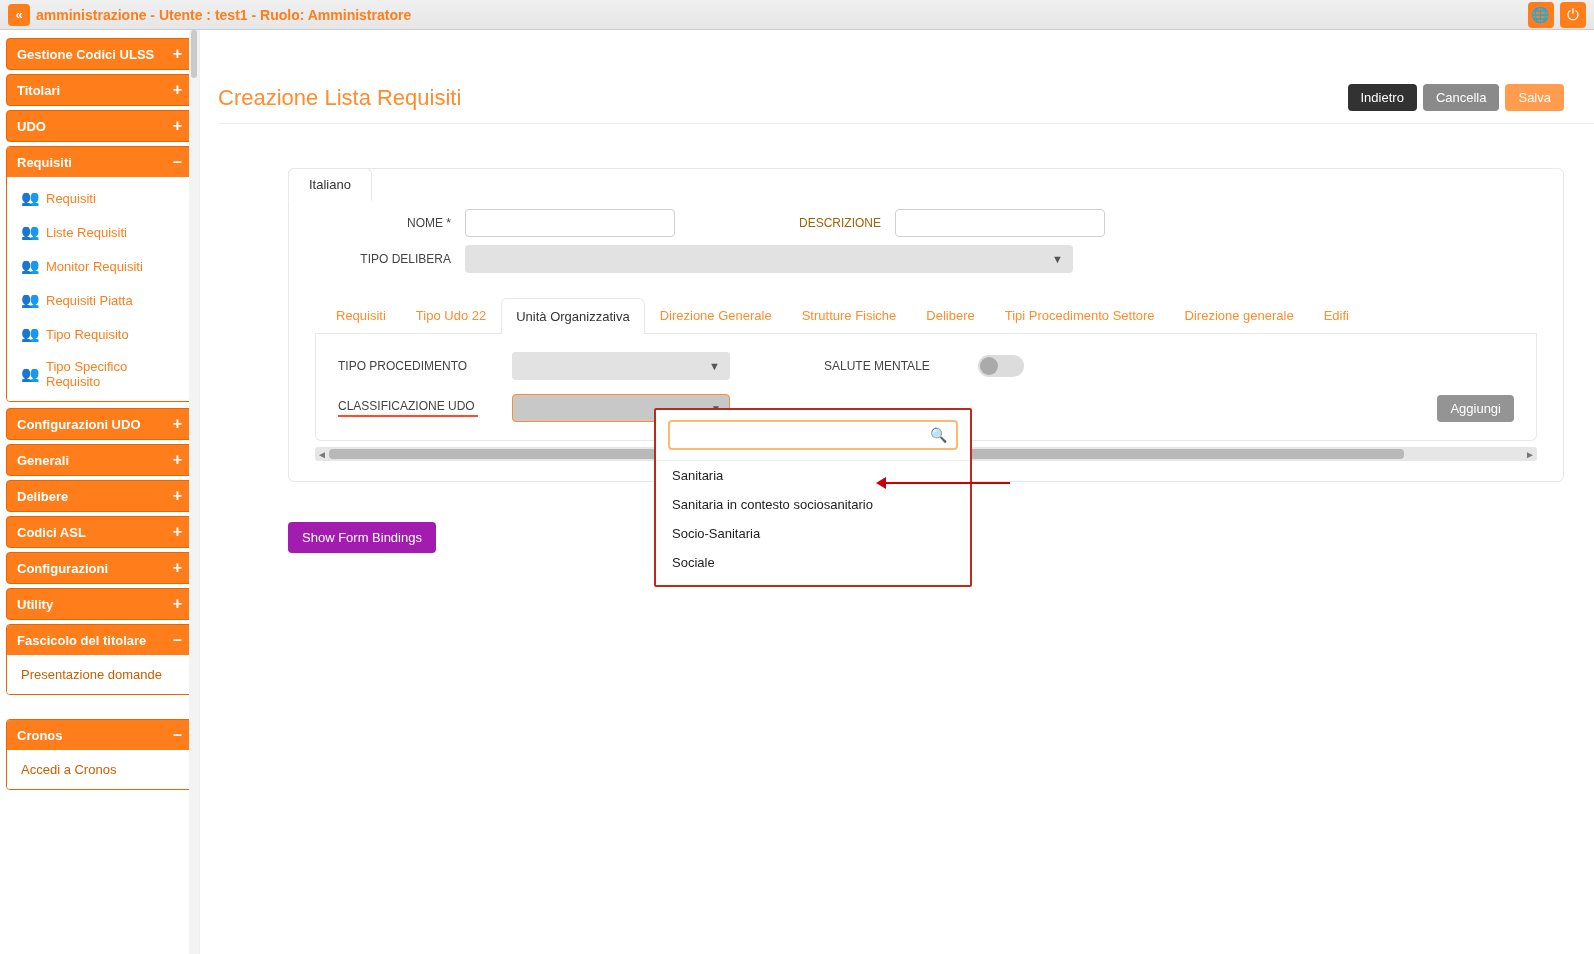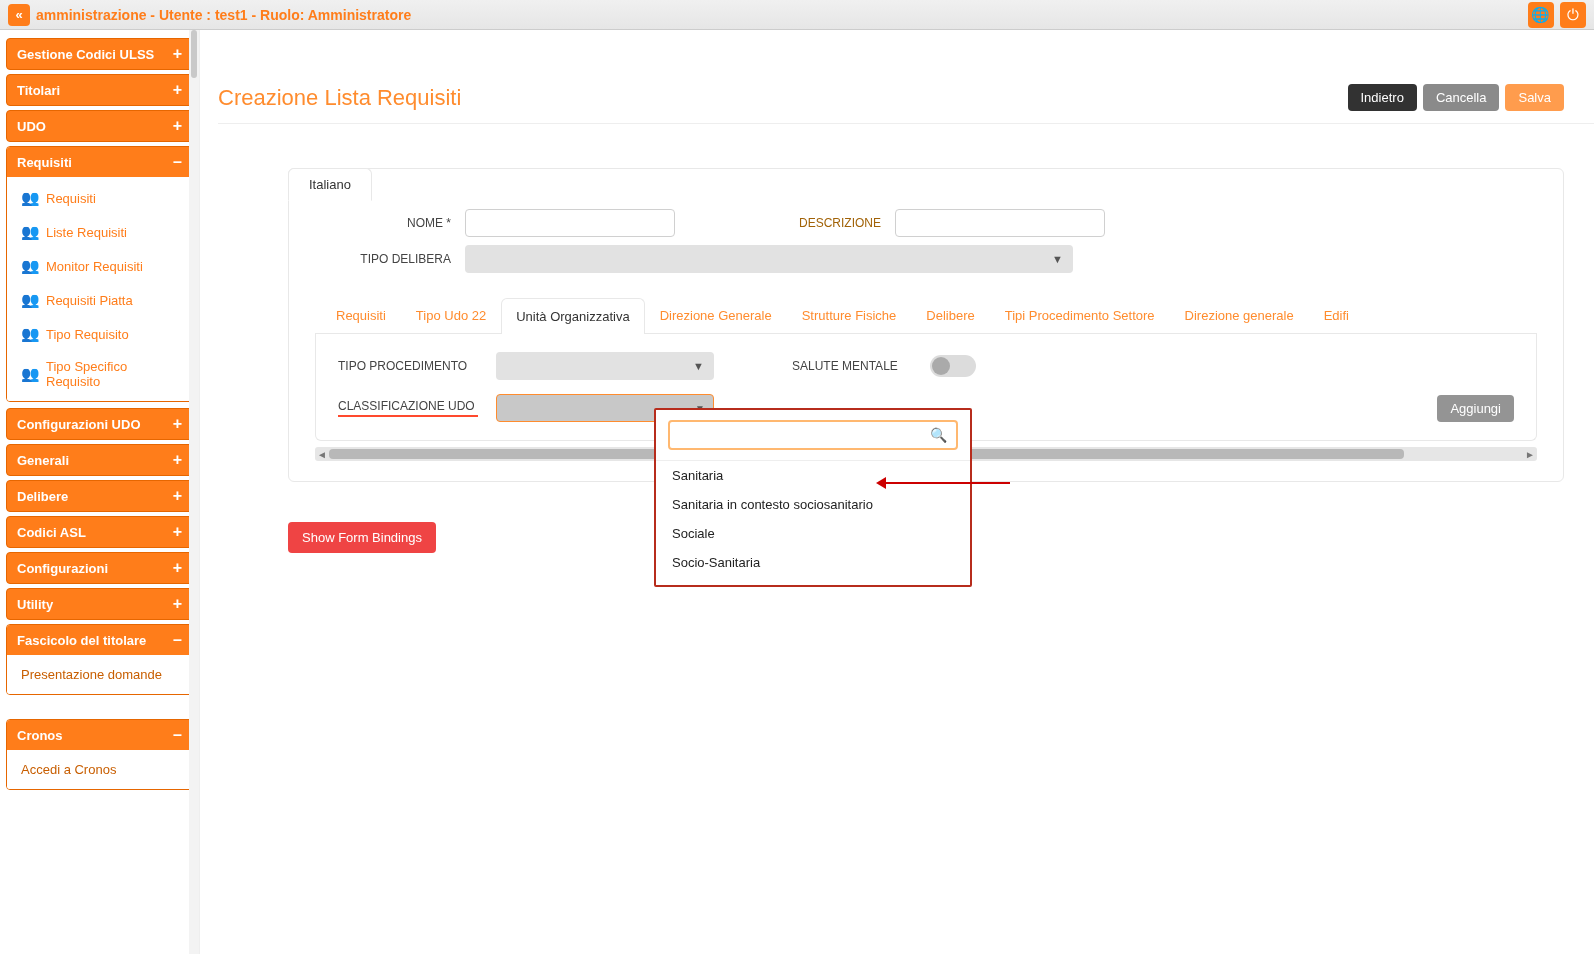--- a/index.html
+++ b/index.html
@@ -125,21 +125,21 @@
     border:1px solid transparent; border-bottom:none;
   }
   .tab.active {
     color:#333; border-color:#e8e8e8; border-radius:6px 6px 0 0;
     background:#fff; position:relative; top:1px;
   }
   .tab-body {
     border:1px solid #e8e8e8; border-top:none; border-radius:0 0 6px 6px;
     padding:18px 22px;
   }
-  .grid-row { display:flex; align-items:center; gap:18px; margin-bottom:14px;}
+  .grid-row { display:flex; align-items:center; gap:34px; margin-bottom:14px;}
   .glabel { font-size:12px; color:#444; width:140px; }
   .glabel.req { border-bottom:2px solid #ff4a2e; padding-bottom:2px;}
   .combo-sm { width:218px; }
   .glabel2 { font-size:12px; color:#444; width:120px; margin-left:60px; text-align:left;}
   .toggle {
     width:46px; height:22px; background:#dcdcdc; border-radius:12px;
     position:relative; cursor:pointer;
   }
   .toggle-knob {
     width:18px; height:18px; background:#aaa; border-radius:50%;
@@ -180,21 +180,21 @@
     position:absolute; left:14px; top:2px; height:10px; width:88%;
     background:#b8b8b8; border-radius:4px;
   }
   .hscroll-arrow {
     position:absolute; top:0; width:14px; height:14px; color:#777;
     display:flex;align-items:center;justify-content:center;font-size:10px;
   }
   .hscroll-arrow.l{left:0;} .hscroll-arrow.r{right:0;}
 
   .show-bindings-btn {
-    margin:40px 0 0 70px; background:#ef4444; color:#fff;
+    margin:40px 0 0 70px; background:#a21caf; color:#fff;
     border:none; border-radius:4px; padding:8px 14px; cursor:pointer;
     font-size:13px;
   }
 
   .arrow-annot {
     position:absolute; top:452px; left:680px; width:130px; height:2px;
     background:#cc0000; z-index:60;
   }
   .arrow-annot::before{
     content:""; position:absolute; left:-10px; top:-5px;
@@ -393,19 +393,19 @@
     
     <div class="dropdown-panel">
       <div class="dd-search-wrap">
         <div class="dd-search">
           <input value="" style="">
           <span class="srch">🔍</span>
         </div>
       </div>
       <div class="dd-item">Sanitaria</div>
       <div class="dd-item">Sanitaria in contesto sociosanitario</div>
+      <div class="dd-item">Socio-Sanitaria</div>
       <div class="dd-item">Sociale</div>
-      <div class="dd-item">Socio-Sanitaria</div>
     </div>
 
     <div class="arrow-annot"></div>
   </div>
 </div>
 
 </body></html>

